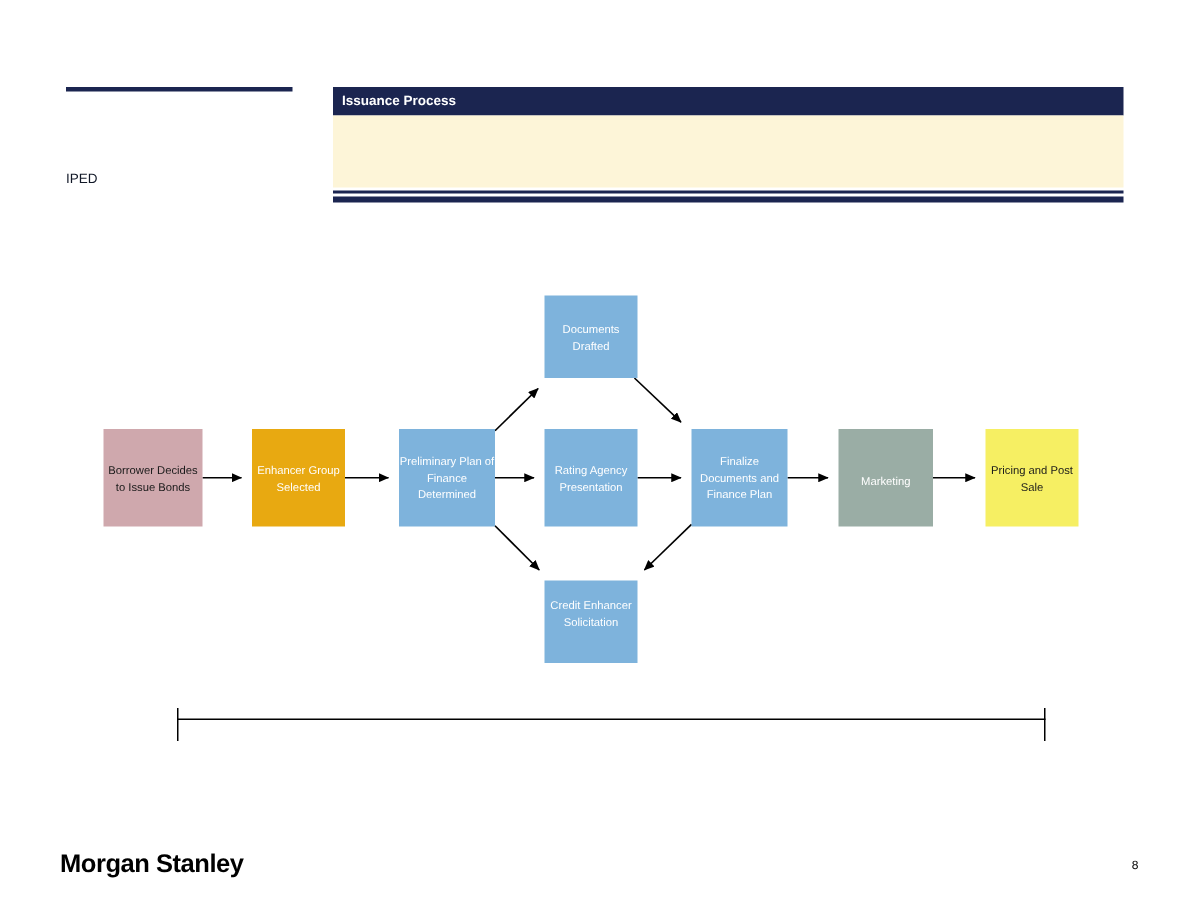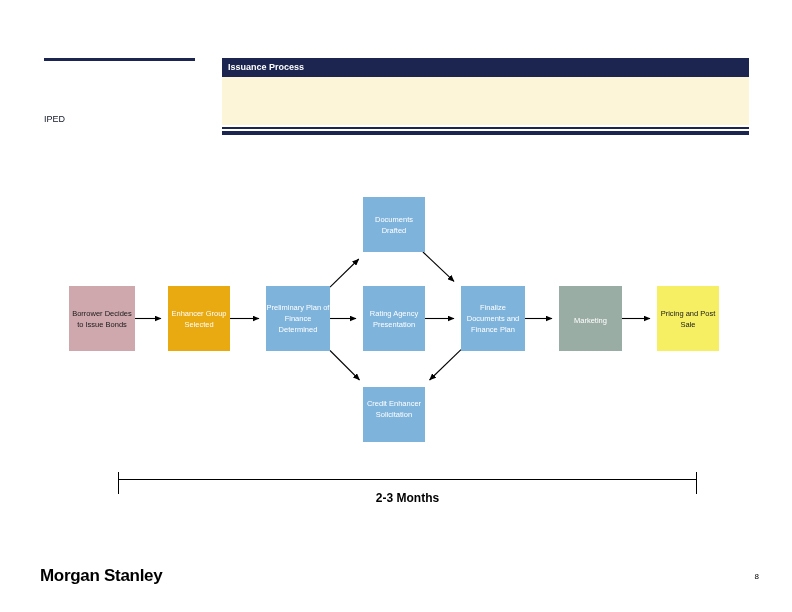--- a/index.html
+++ b/index.html
@@ -221,18 +221,17 @@
       <div class="node" style="left: 461px; top: 286px; width: 64px; height: 65px; color: rgb(255, 255, 255);">Finalize Documents and Finance Plan</div>
       <div class="node" style="left: 559px; top: 286px; width: 63px; height: 69px; color: rgb(255, 255, 255);">Marketing</div>
       <div class="node dark-text" style="left: 657px; top: 286px; width: 62px; height: 65px; color: rgb(26, 26, 26);">Pricing and Post Sale</div>
       <div class="node" style="left: 363px; top: 197px; width: 62px; height: 55px; color: rgb(255, 255, 255);">Documents Drafted</div>
       <div class="node" style="left: 363px; top: 387px; width: 62px; height: 44px; color: rgb(255, 255, 255);">Credit Enhancer Solicitation</div>
     </div>
 
   <div id="timeline-cap-left"></div>
   <div id="timeline-bar"></div>
   <div id="timeline-cap-right"></div>
-  <div id="timeline-label">2-3 Months</div>
 
   <div id="footer-brand">Morgan Stanley</div>
   <div id="footer-page">8</div>
 
 </div>
 
 </body></html>

